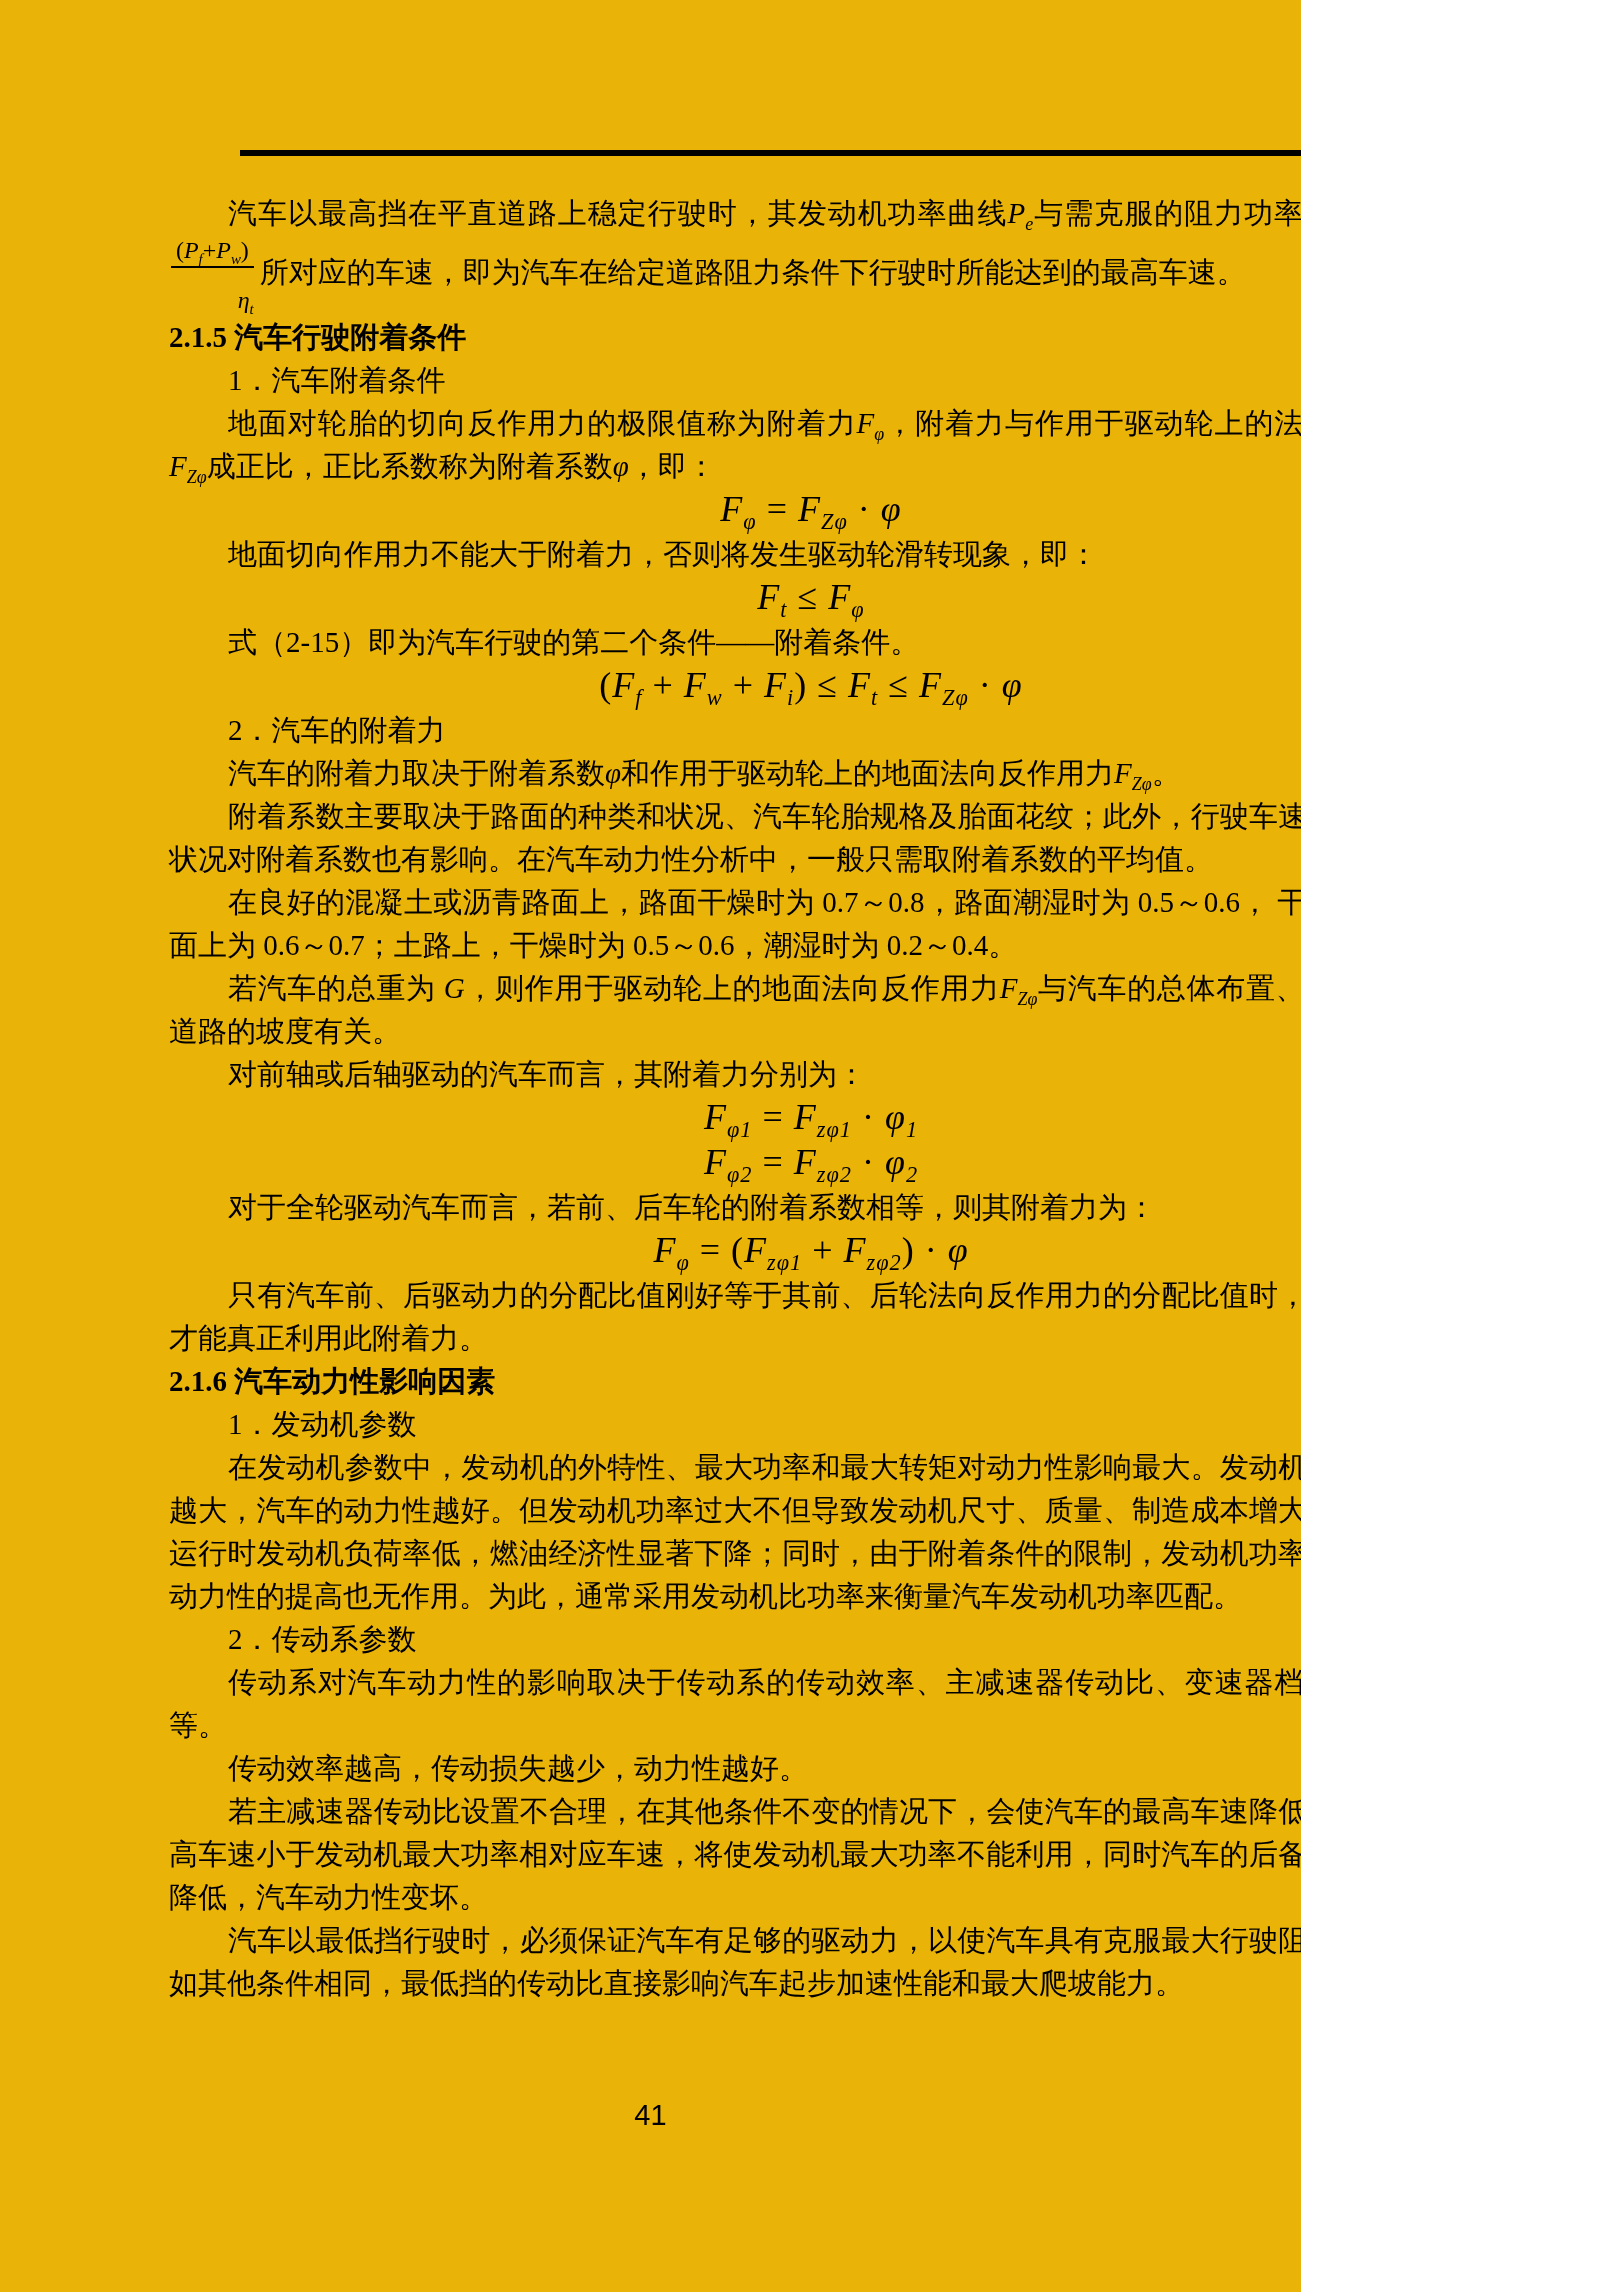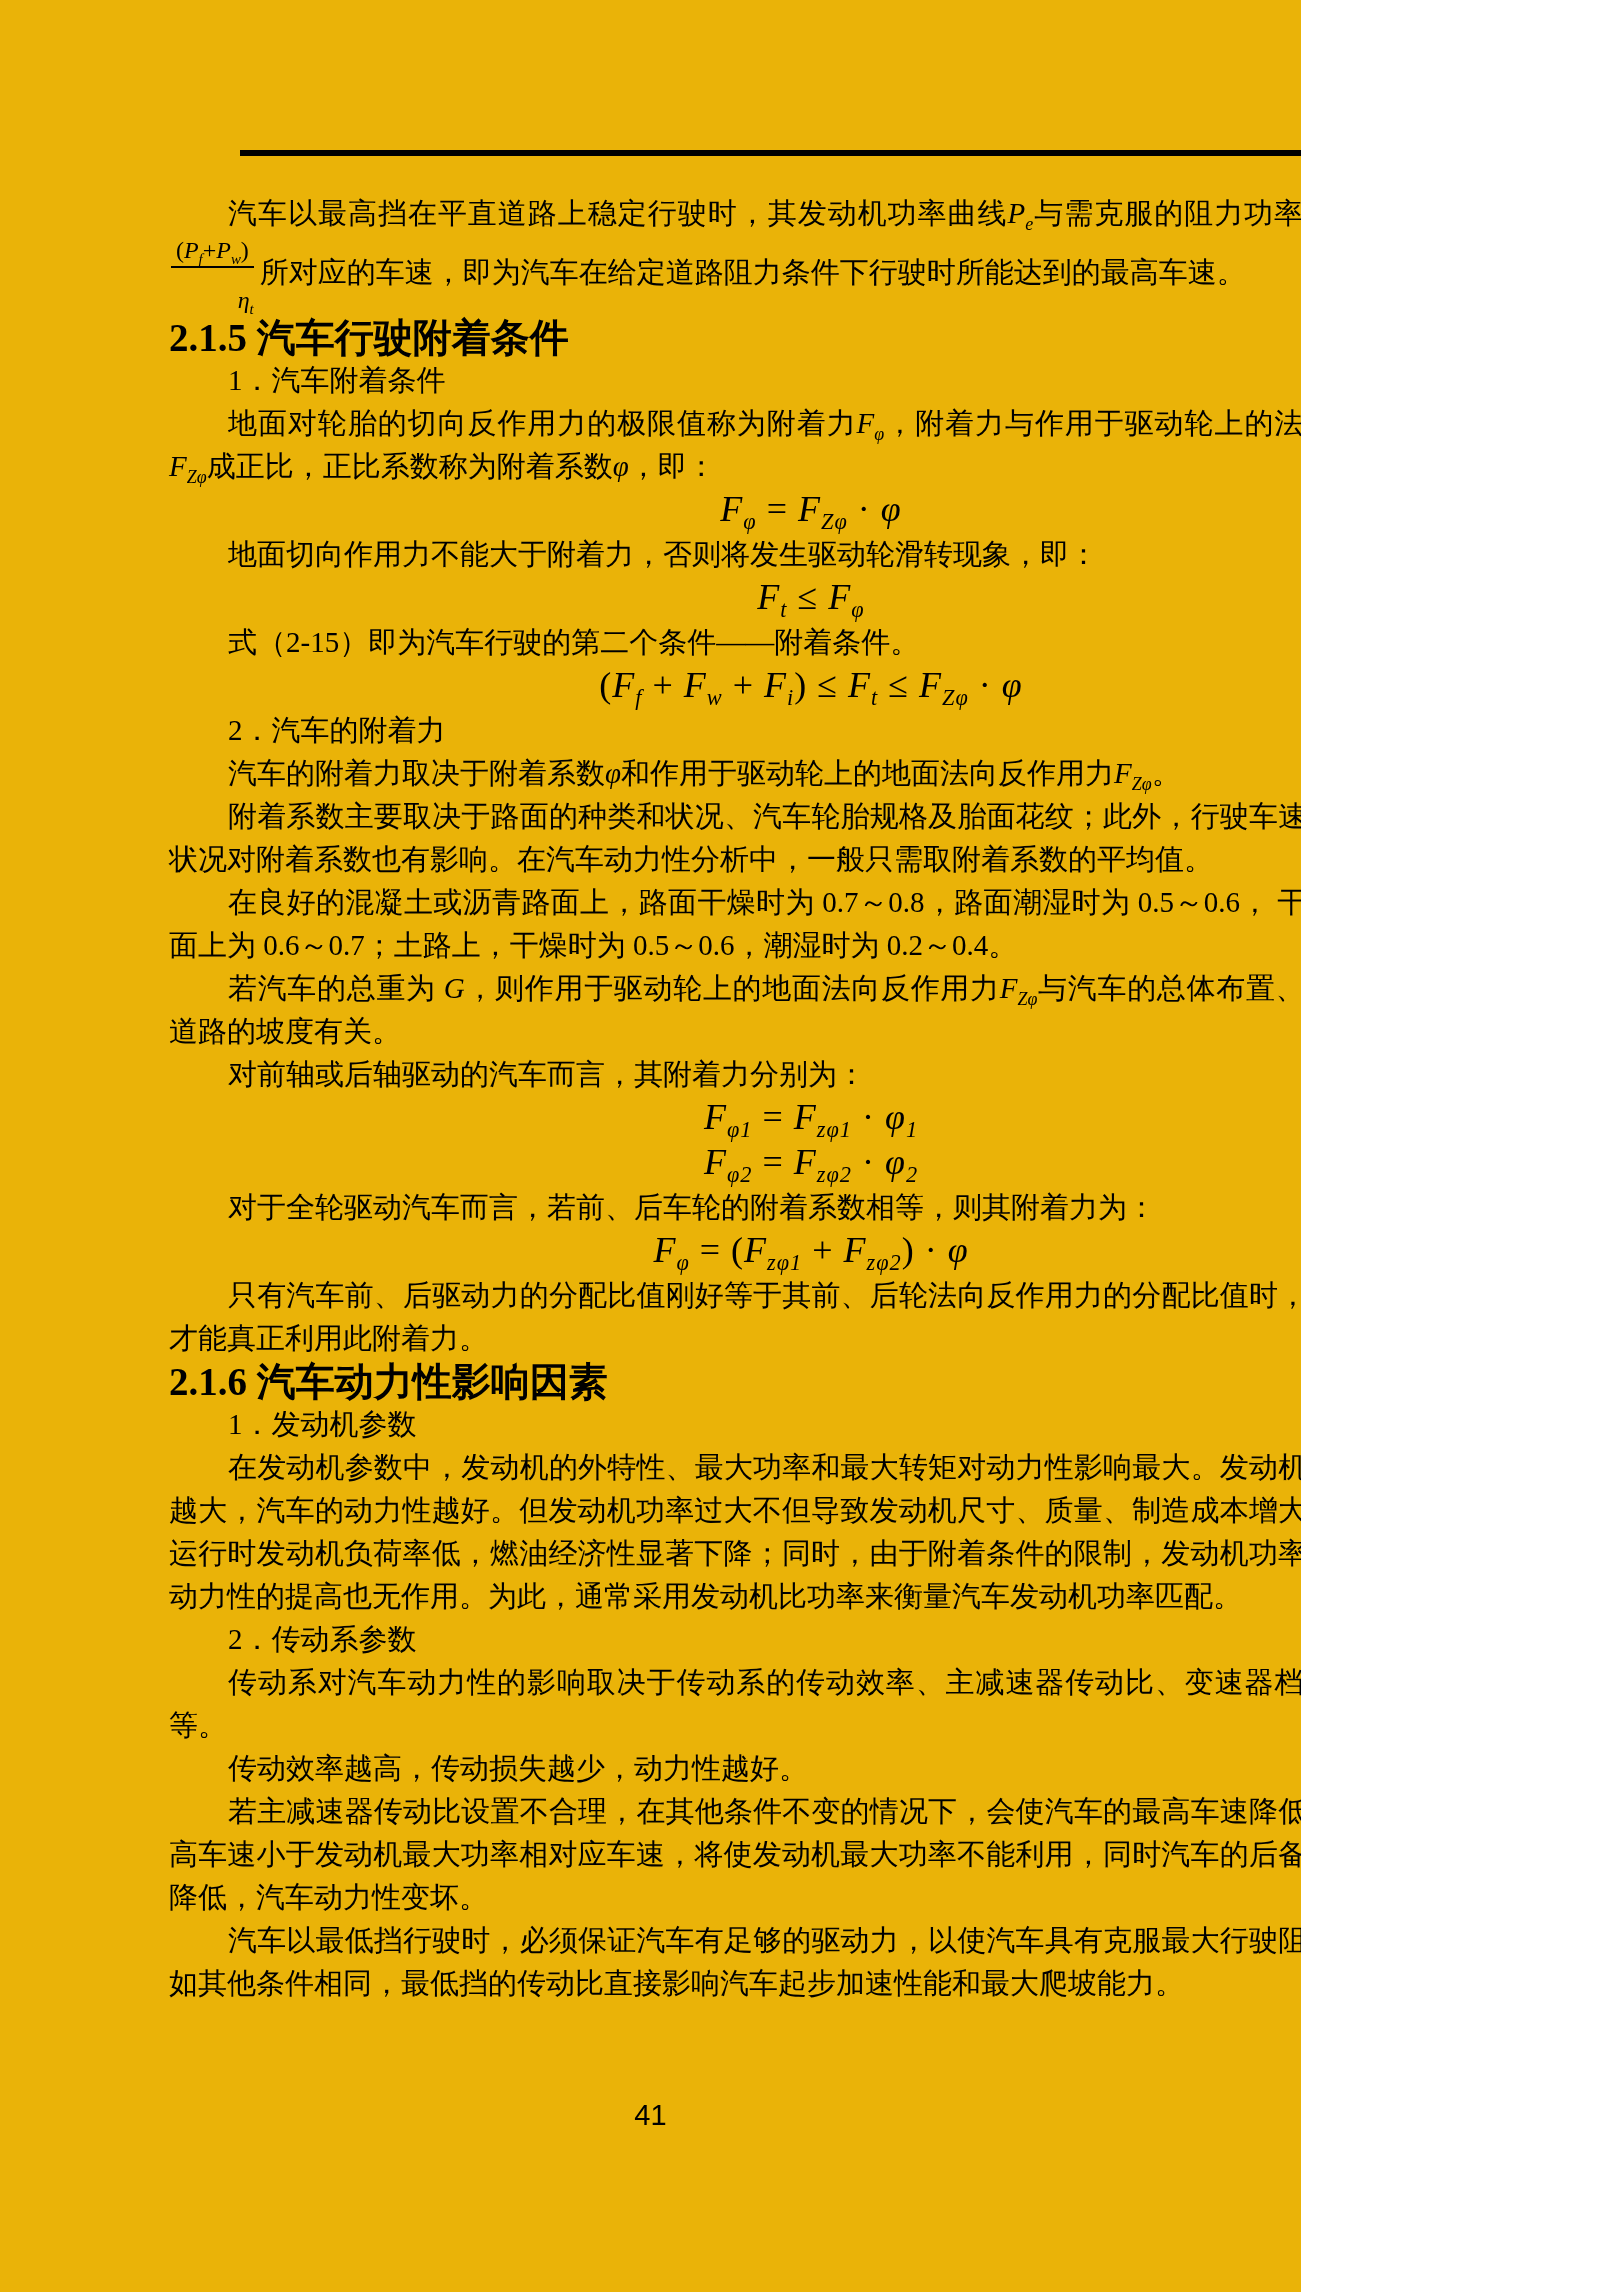--- a/index.html
+++ b/index.html
@@ -32,21 +32,21 @@
     font-size: 29px;
     line-height: 43px;
     text-align: justify;
   }
   .content p.para {
     margin: 0;
     text-indent: 59px;
   }
   .content h3.sec-heading {
     margin: 0;
-    font-size: 39px;
+    font-size: 29px;
     font-weight: bold;
     text-indent: 0;
     text-align: left;
   }
   
   .mv { font-style: italic; }
   .content sub, .eq-formula sub {
     font-style: italic;
     font-size: 0.62em;
     line-height: 0;

